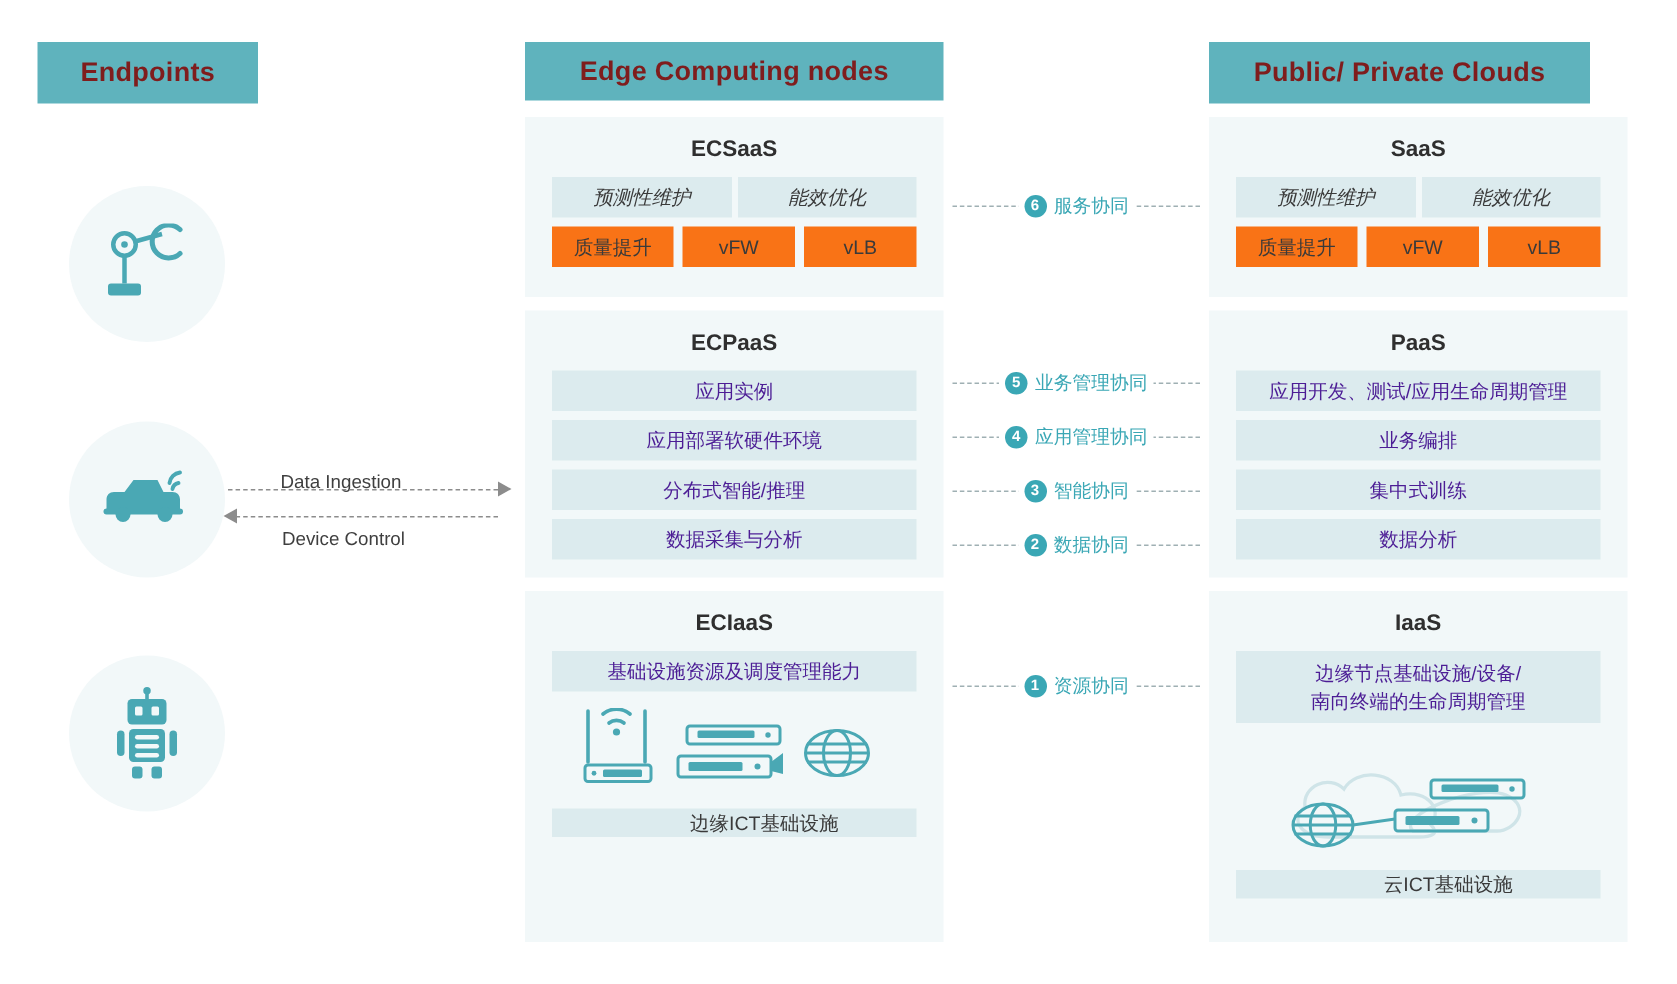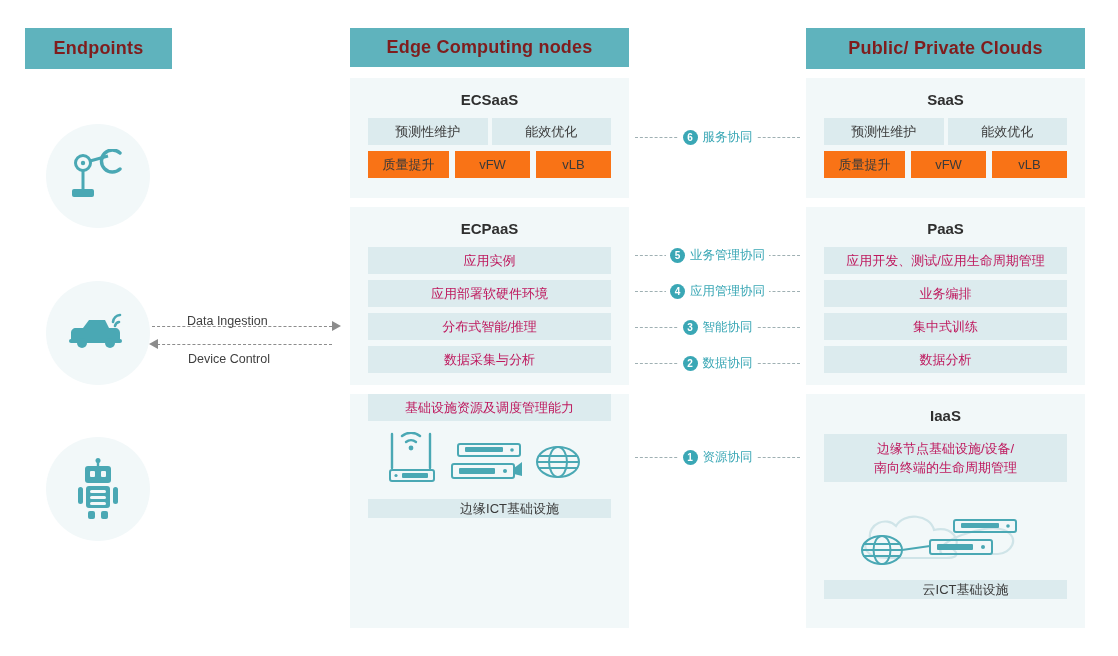--- a/index.html
+++ b/index.html
@@ -23,21 +23,21 @@
     color: #7f1d1d;
     font-size: 18px;
     font-weight: bold;
     display: flex;
     align-items: center;
     justify-content: center;
     letter-spacing: .2px;
   }
   #hdr-endpoints { left: 25px;  top: 28px; width: 147px; height: 41px; }
   #hdr-edge      { left: 350px; top: 28px; width: 279px; height: 39px; }
-  #hdr-cloud     { left: 806px; top: 28px; width: 279px; height: 41px; }
+  #hdr-cloud     { left: 806px; top: 28px; width: 254px; height: 41px; }
 
   
   .endpoint-circle {
     position: absolute;
     width: 104px;
     height: 104px;
     border-radius: 50%;
     background: #f2f8f9;
     display: flex;
     align-items: center;
@@ -91,39 +91,39 @@
     text-align: center;
     font-size: 15px;
     font-weight: bold;
     color: #2f2f2f;
     padding-top: 13px;
     padding-bottom: 10px;
   }
   .rows { padding: 0 18px; }
   .row {
     background: #dcebee;
-    color: #be185d;
+    color: #4c1d95;
     font-size: 13px;
     height: 27px;
     display: flex;
     align-items: center;
     justify-content: center;
     margin-bottom: 6px;
     text-align: center;
     box-sizing: border-box;
     padding: 0 4px;
   }
   .row.tall {
     height: 48px;
     line-height: 19px;
     display: flex;
     flex-direction: column;
     justify-content: center;
   }
-  .row-pair { display: flex; gap: 4px; margin-bottom: 6px; }
+  .row-pair { display: flex; gap: 4px; margin-bottom: 6px; font-style: italic; }
   .row-pair > .cell {
     background: #dcebee;
     color: #3a3a3a;
     font-size: 13px;
     height: 27px;
     display: flex;
     align-items: center;
     justify-content: center;
     box-sizing: border-box;
     flex: 1;
@@ -285,20 +285,21 @@
   <div class="panel-title">ECPaaS</div>
   <div class="rows">
     <div class="row">应用实例</div>
     <div class="row">应用部署软硬件环境</div>
     <div class="row">分布式智能/推理</div>
     <div class="row">数据采集与分析</div>
   </div>
 </div>
 
 <div class="panel" id="panel-eciaas">
+  <div class="panel-title">ECIaaS</div>
   <div class="rows">
     <div class="row">基础设施资源及调度管理能力</div>
   </div>
   <div class="net-graphic">
     <svg width="220" height="62" viewBox="0 0 220 62">
 
       <path d="M22 4 a14 14 0 0 1 18 0" stroke="#4aa8b4" stroke-width="2.4" fill="none" stroke-linecap="round"></path>
       <path d="M26 10 a8 8 0 0 1 10 0" stroke="#4aa8b4" stroke-width="2.4" fill="none" stroke-linecap="round"></path>
       <circle cx="31" cy="16" r="2.4" fill="#4aa8b4"></circle>
       <path d="M12 2 L12 36" stroke="#4aa8b4" stroke-width="2.4" stroke-linecap="round"></path>

